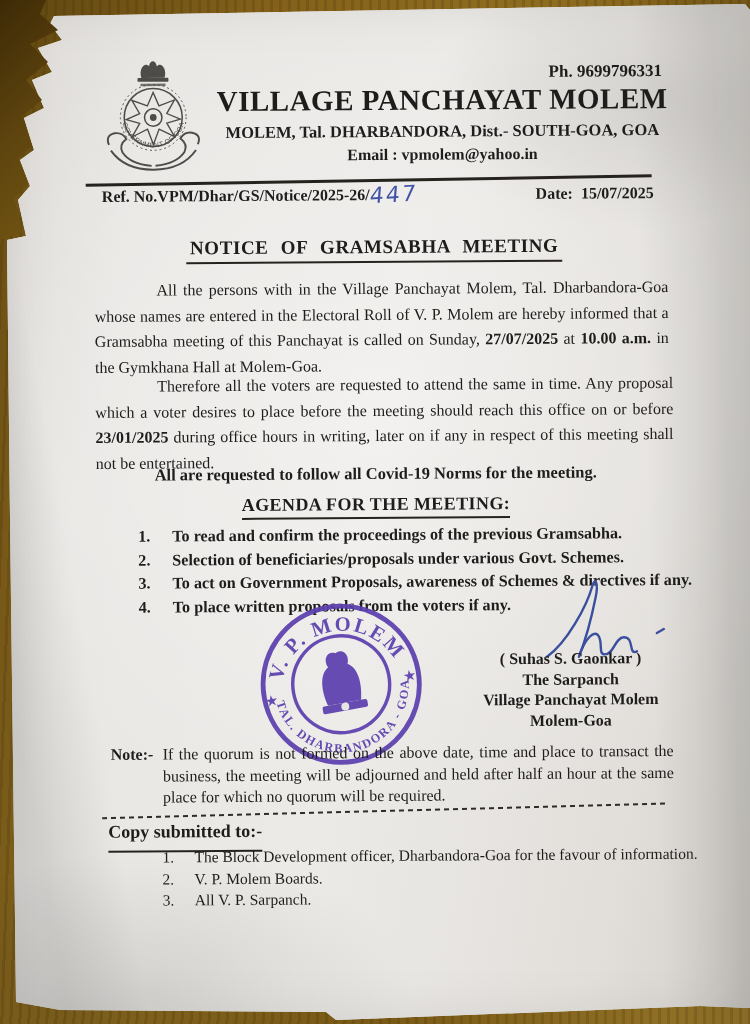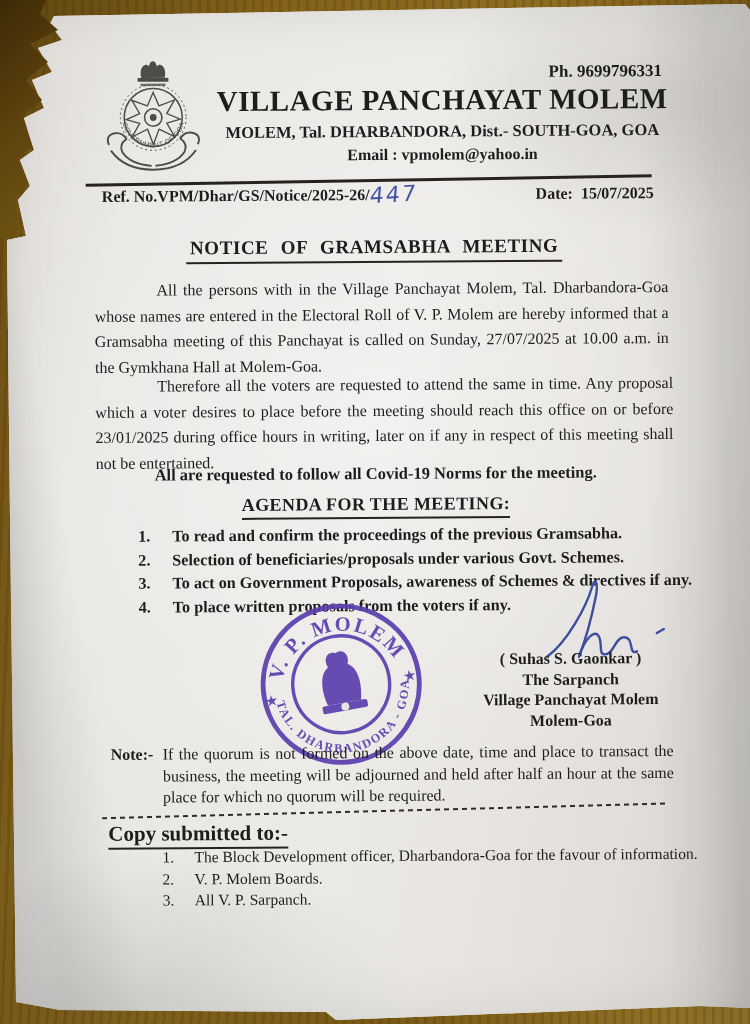--- a/index.html
+++ b/index.html
@@ -42,21 +42,21 @@
     clip-path:polygon(
       0 0, 46px 0, 40px 14px, 58px 30px, 30px 44px, 48px 62px,
       26px 80px, 42px 100px, 22px 116px, 32px 146px, 18px 158px,
       28px 184px, 14px 198px, 22px 232px, 0 240px
     );
     filter:drop-shadow(3px 2px 3px rgba(0,0,0,.45));
   }
   
   .content{position:absolute;left:0;top:0;width:750px;height:1024px;transform:rotate(-.4deg);}
   .abs{position:absolute;}
-  .b{font-weight:normal;}
+  .b{font-weight:bold;}
   
   .emblem{left:98px;top:54px;width:116px;height:122px;}
   .phone{left:380px;top:63px;width:285px;text-align:right;font-weight:bold;font-size:17px;}
   .orgname{left:160px;top:84px;width:570px;text-align:center;font-weight:bold;font-size:29px;letter-spacing:.5px;}
   .addr{left:160px;top:122px;width:570px;text-align:center;font-weight:bold;font-size:16.5px;}
   .email{left:160px;top:146px;width:570px;text-align:center;font-weight:bold;font-size:16px;}
   .hrule{left:88px;top:179px;width:566px;height:3px;background:#26231f;transform:rotate(-.55deg);}
   .refrow{left:104px;top:186px;width:552px;display:flex;justify-content:space-between;align-items:flex-start;font-weight:bold;font-size:16px;}
   .handnum{
     display:inline-block;color:#4353a8;font-family:"DejaVu Sans",sans-serif;
@@ -87,22 +87,22 @@
   .sig{left:540px;top:578px;width:135px;height:92px;}
   .sigblock{left:462px;top:650px;width:215px;text-align:center;font-weight:bold;font-size:16px;line-height:20.5px;}
   
   .note{left:100px;top:742px;width:572px;display:flex;font-size:16px;line-height:21.5px;}
   .note-label{flex:0 0 52px;font-weight:bold;margin-left:9px;}
   .note-text{flex:1;text-align:justify;}
   .dashline{
     left:100px;top:810px;width:564px;height:2px;transform:rotate(-1.1deg);
     background:repeating-linear-gradient(90deg,#2e2b27 0 5px,rgba(0,0,0,0) 5px 9px);
   }
-  .copy-head{left:106px;top:820px;font-weight:bold;font-size:21px;
-    border-bottom:2px solid #26231f;padding-bottom:1px;}
+  .copy-head{left:106px;top:820px;font-weight:bold;font-size:18px;
+    border-bottom:2px solid #26231f;padding-bottom:8px;}
   .copy-list{left:160px;top:845px;width:548px;font-size:15.5px;line-height:21.5px;}
   .copy-num{width:32px;flex:0 0 32px;}
 </style>
 </head>
 <body>
 
 <div class="paper"></div>
 <div class="paper-creases"></div>
 <div class="torn-corner"></div>
 

